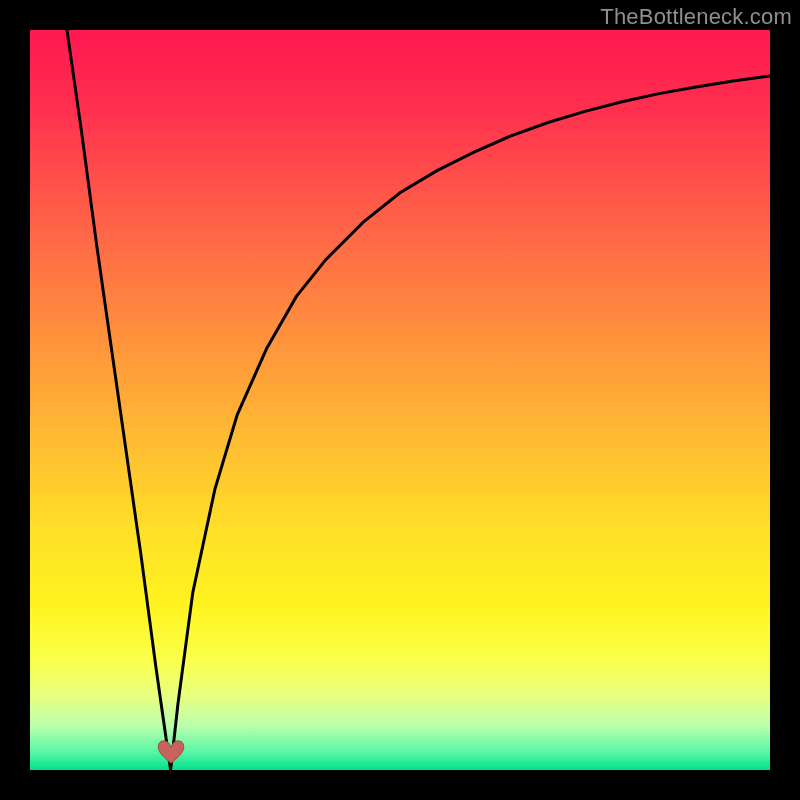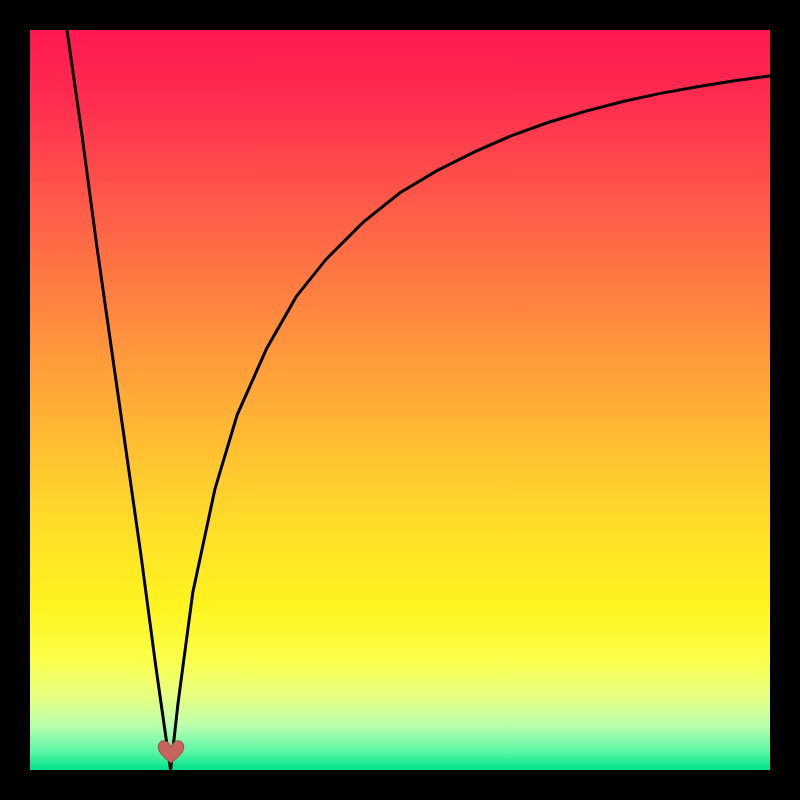--- a/index.html
+++ b/index.html
@@ -41,20 +41,21 @@
     width: 30px;
     height: 26px;
     z-index: 6;
   }
 </style>
 </head>
 <body>
 
 <div class="frame">
 
+  <div class="watermark">TheBottleneck.com</div>
 
   <div class="plot-area">
     <svg id="chart-svg" width="740" height="740" viewBox="0 0 740 740" preserveAspectRatio="none">
       <defs>
         <linearGradient id="bg-grad" x1="0" y1="0" x2="0" y2="1">
             <stop offset="0%" stop-color="#ff1851"></stop>
             <stop offset="10%" stop-color="#ff2e4f"></stop>
             <stop offset="25%" stop-color="#ff5f48"></stop>
             <stop offset="40%" stop-color="#ff8d3e"></stop>
             <stop offset="55.00000000000001%" stop-color="#ffbb33"></stop>

